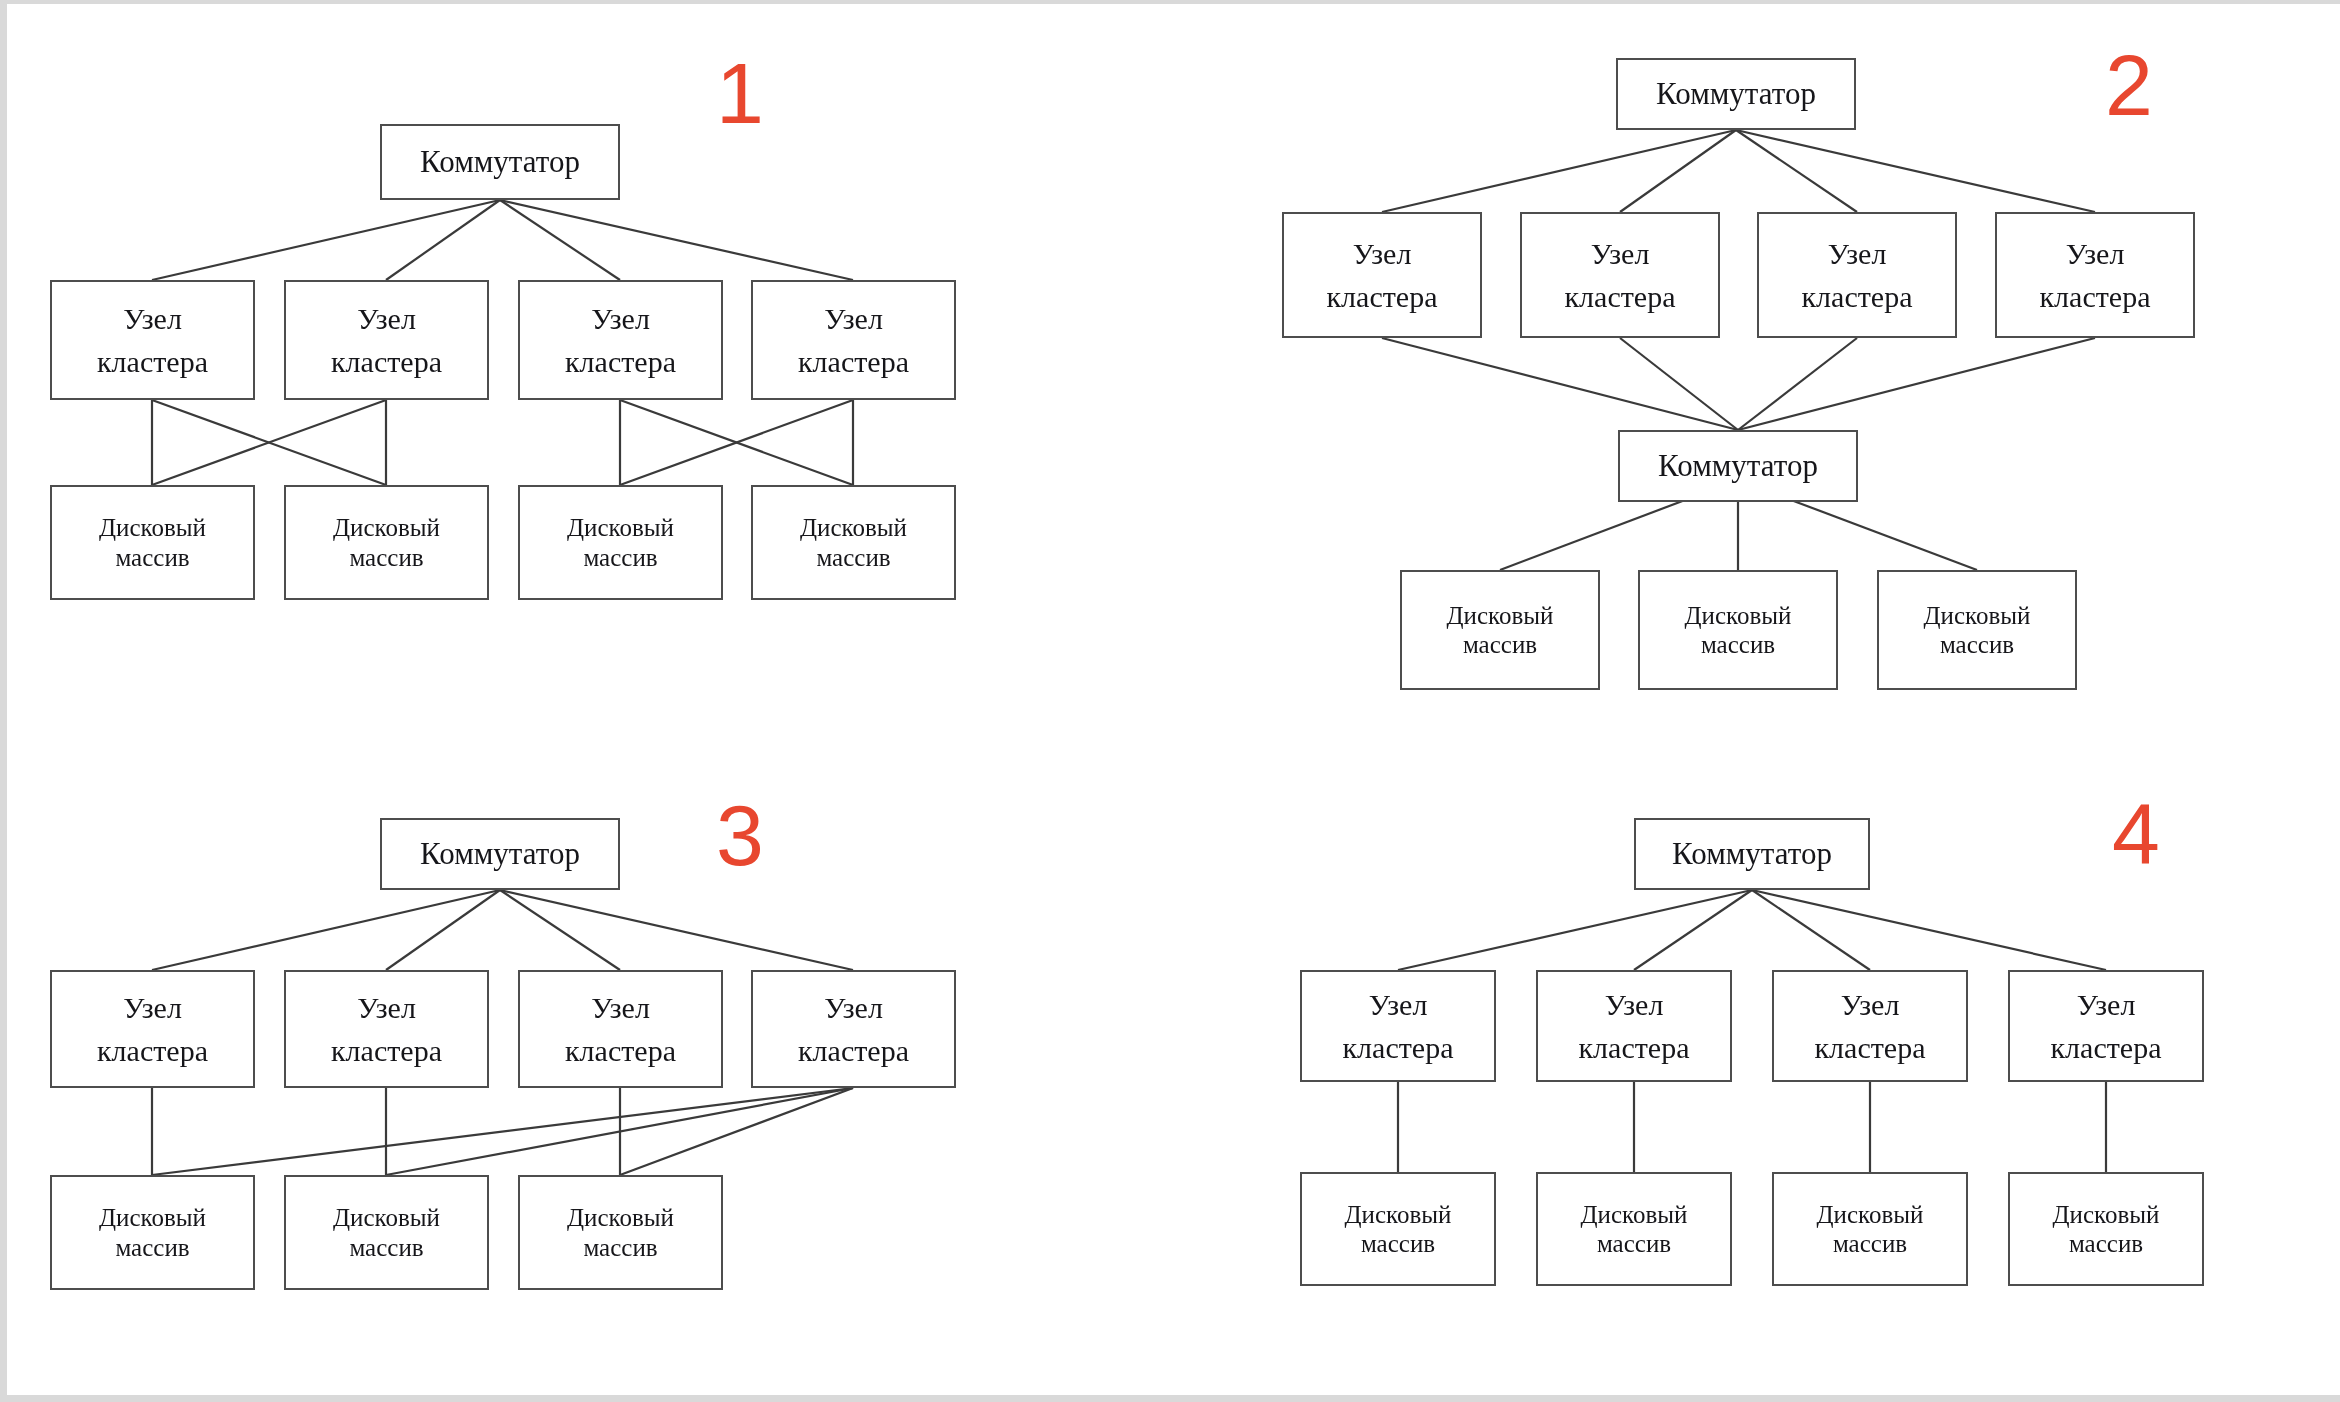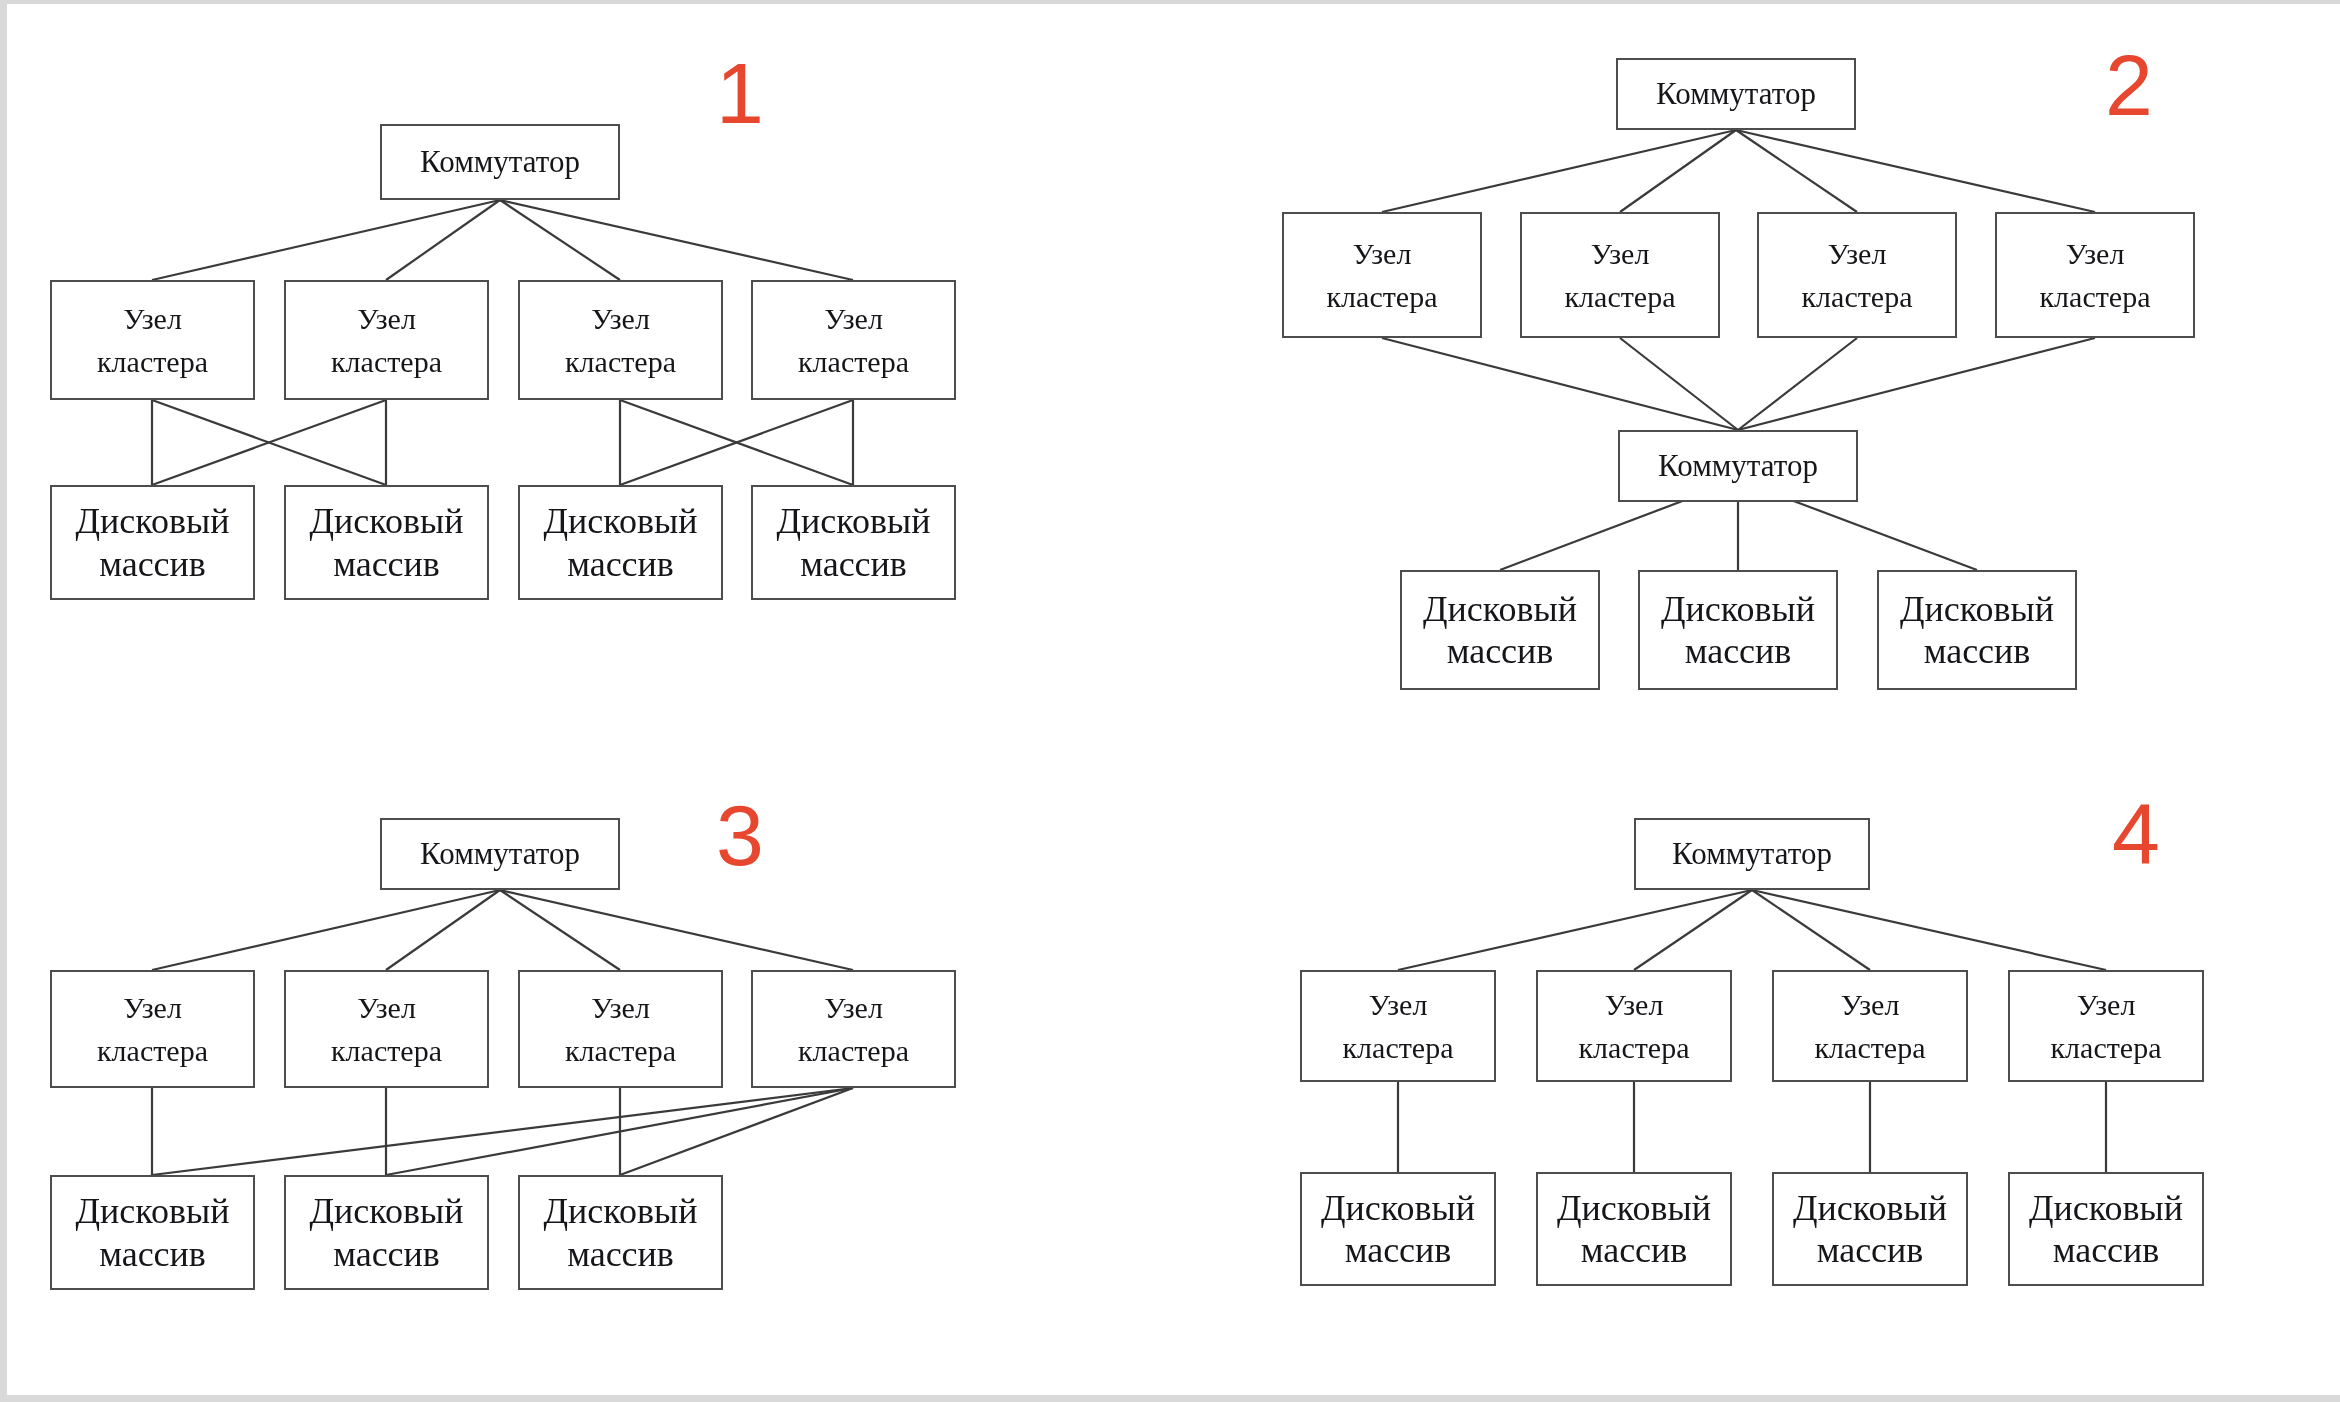--- a/index.html
+++ b/index.html
@@ -52,21 +52,21 @@
     color: #16161a;
     text-align: left;
     z-index: 3;
   }
   .node-box .ln {
     display: block;
     white-space: nowrap;
   }
   .switch-box { font-size: 31px; }
   .cluster-box { font-size: 30px; gap: 8px; }
-  .disk-box { font-size: 36px; }
+  .disk-box { font-size: 25px; }
   .panel-number {
     position: absolute;
     color: #e8472f;
     font-family: "Liberation Sans", "DejaVu Sans", sans-serif;
     font-size: 86px;
     font-weight: 400;
     line-height: 1;
     z-index: 4;
   }
 </style>

